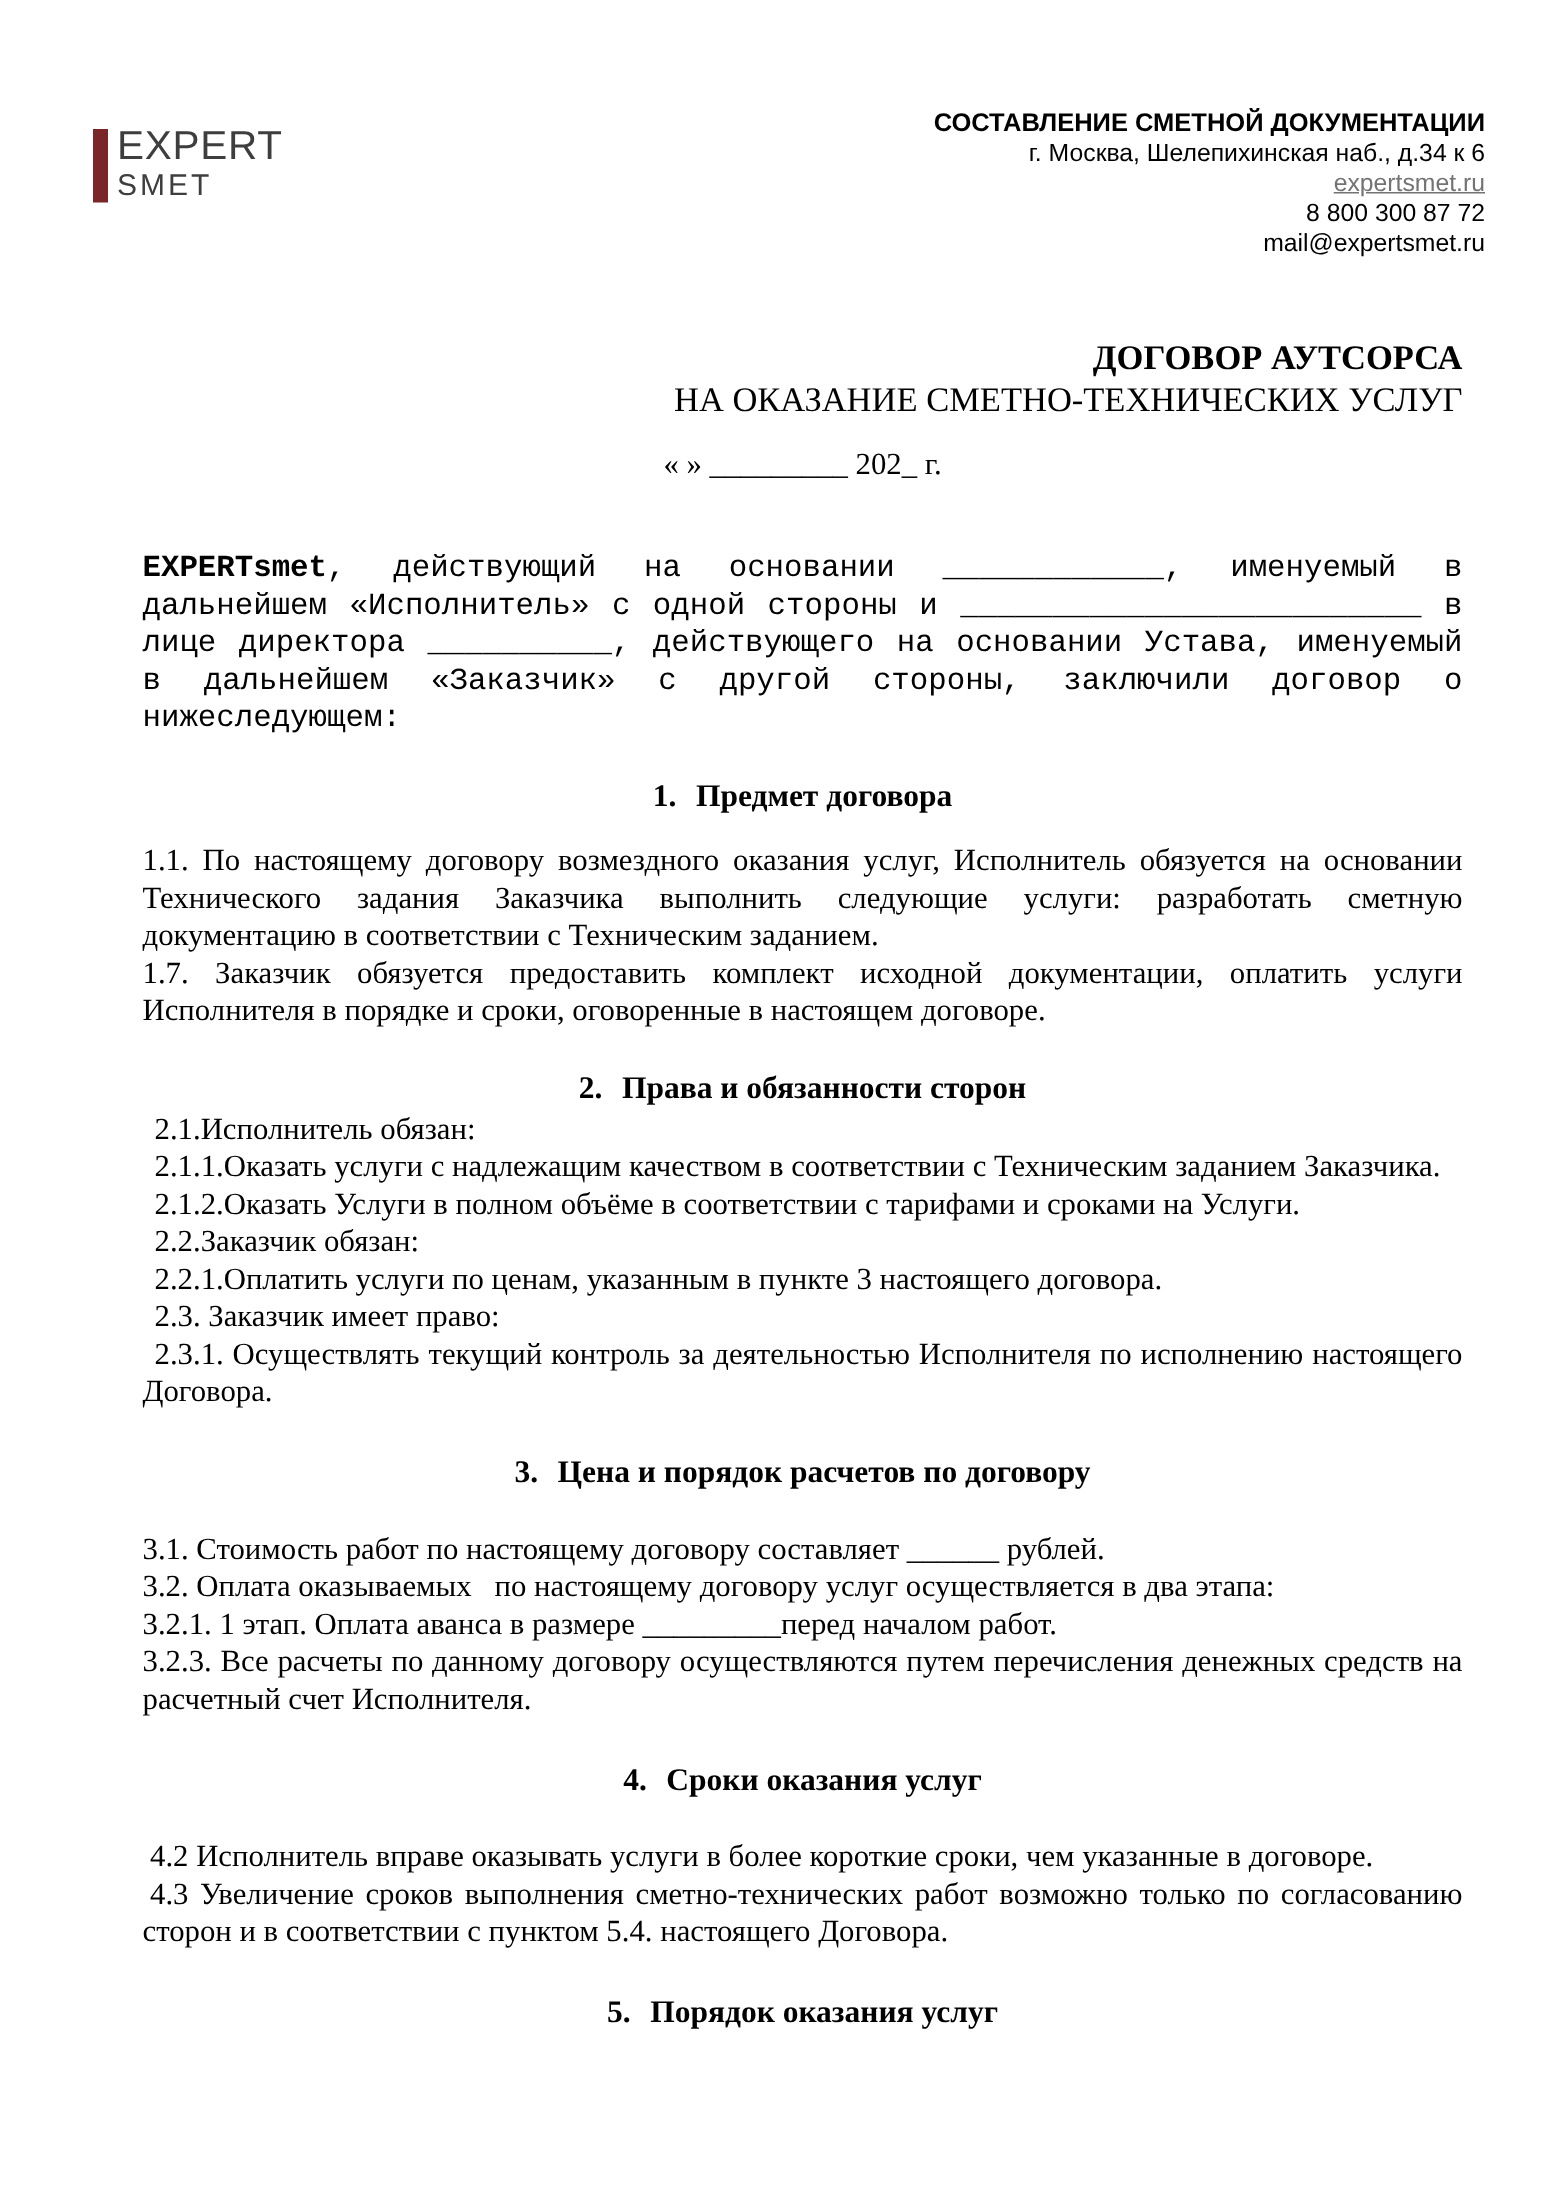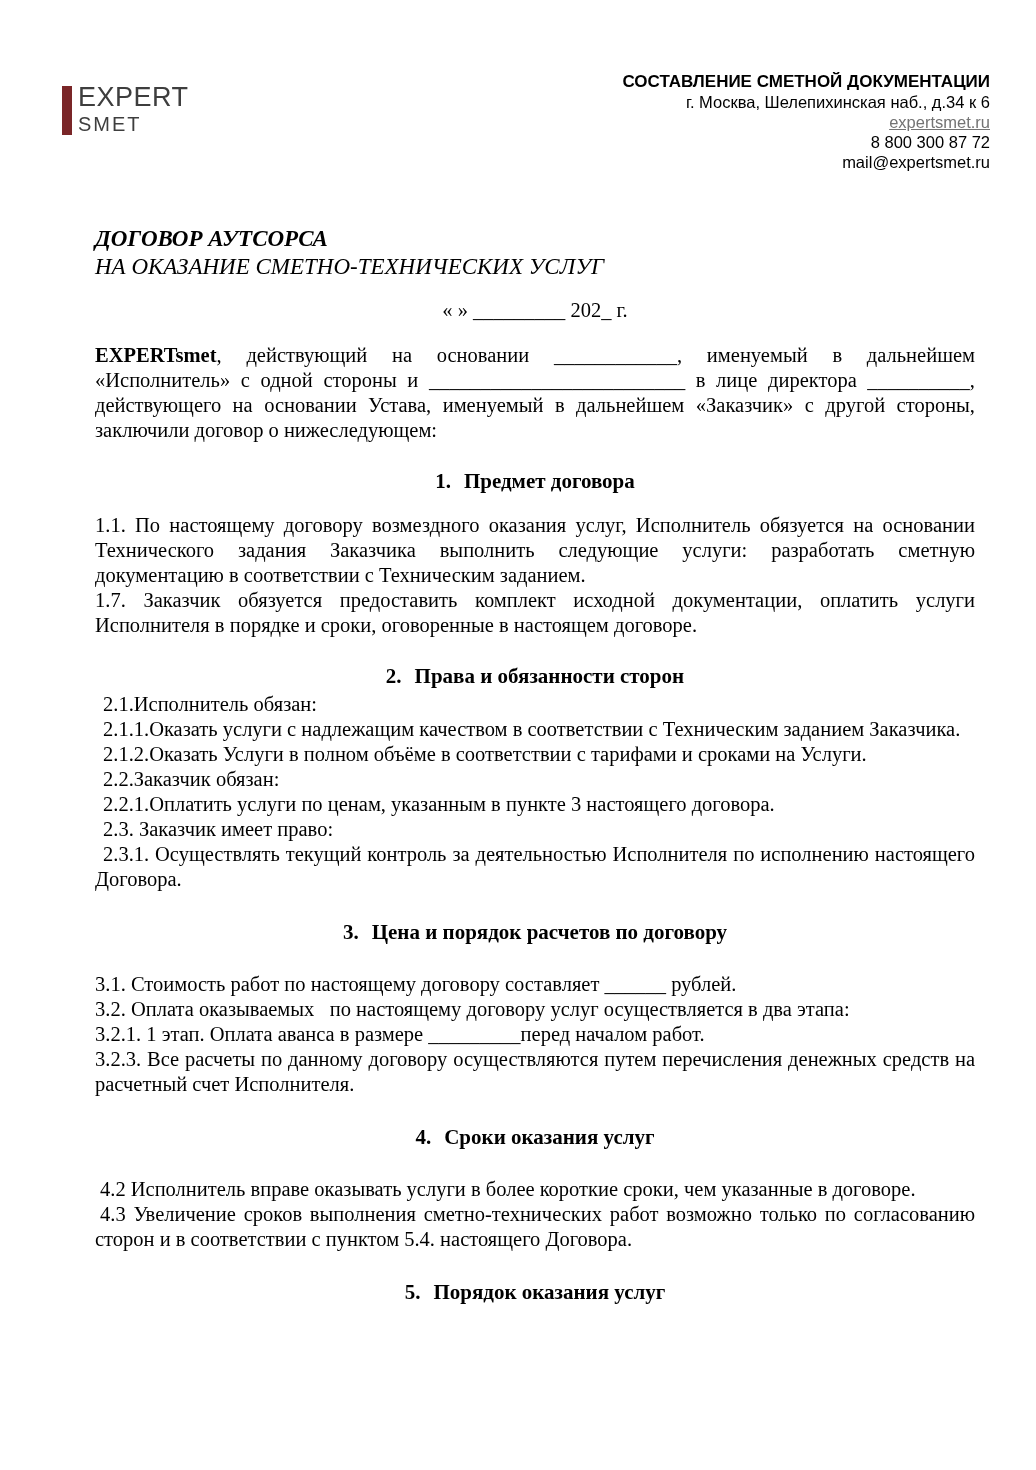--- a/index.html
+++ b/index.html
@@ -25,27 +25,27 @@
     text-align: right;
     font-family: "Liberation Sans", sans-serif;
     font-size: 16.5px; line-height: 20px; color: #000;
   }
   .contact-title { font-weight: bold; font-size: 17px; }
   .contact-link { color: #737373; text-decoration: underline; cursor: pointer; }
 
   
   .content { padding: 0 61px 0 95px; font-size: 20.5px; line-height: 25px; }
 
-  .doc-title { text-align: left; font-size: 23px; line-height: 28px; margin: 0; font-weight: normal; font-style: italic; }
+  .doc-title { text-align: right; font-size: 23px; line-height: 28px; margin: 0; font-weight: normal; }
   .doc-title-l1 { font-weight: bold; }
 
   .date-line { text-align: center; margin-top: 17px; }
 
   .clause { margin: 0; text-align: justify; }
-  .intro { margin-top: 20px; }
+  .intro { margin-top: 44px; font-family: Liberation Mono, monospace; }
   .ti8 { text-indent: 8px; }
   .ti5 { text-indent: 5px; }
 
   .sec-h {
     text-align: center; font-weight: bold;
     font-size: 21px; line-height: 26px;
     margin: 25px 0 19px 0;
   }
   .sec-h.tight { margin-bottom: 3px; }
   .sec-h.sp { margin-top: 27px; margin-bottom: 27px; }

